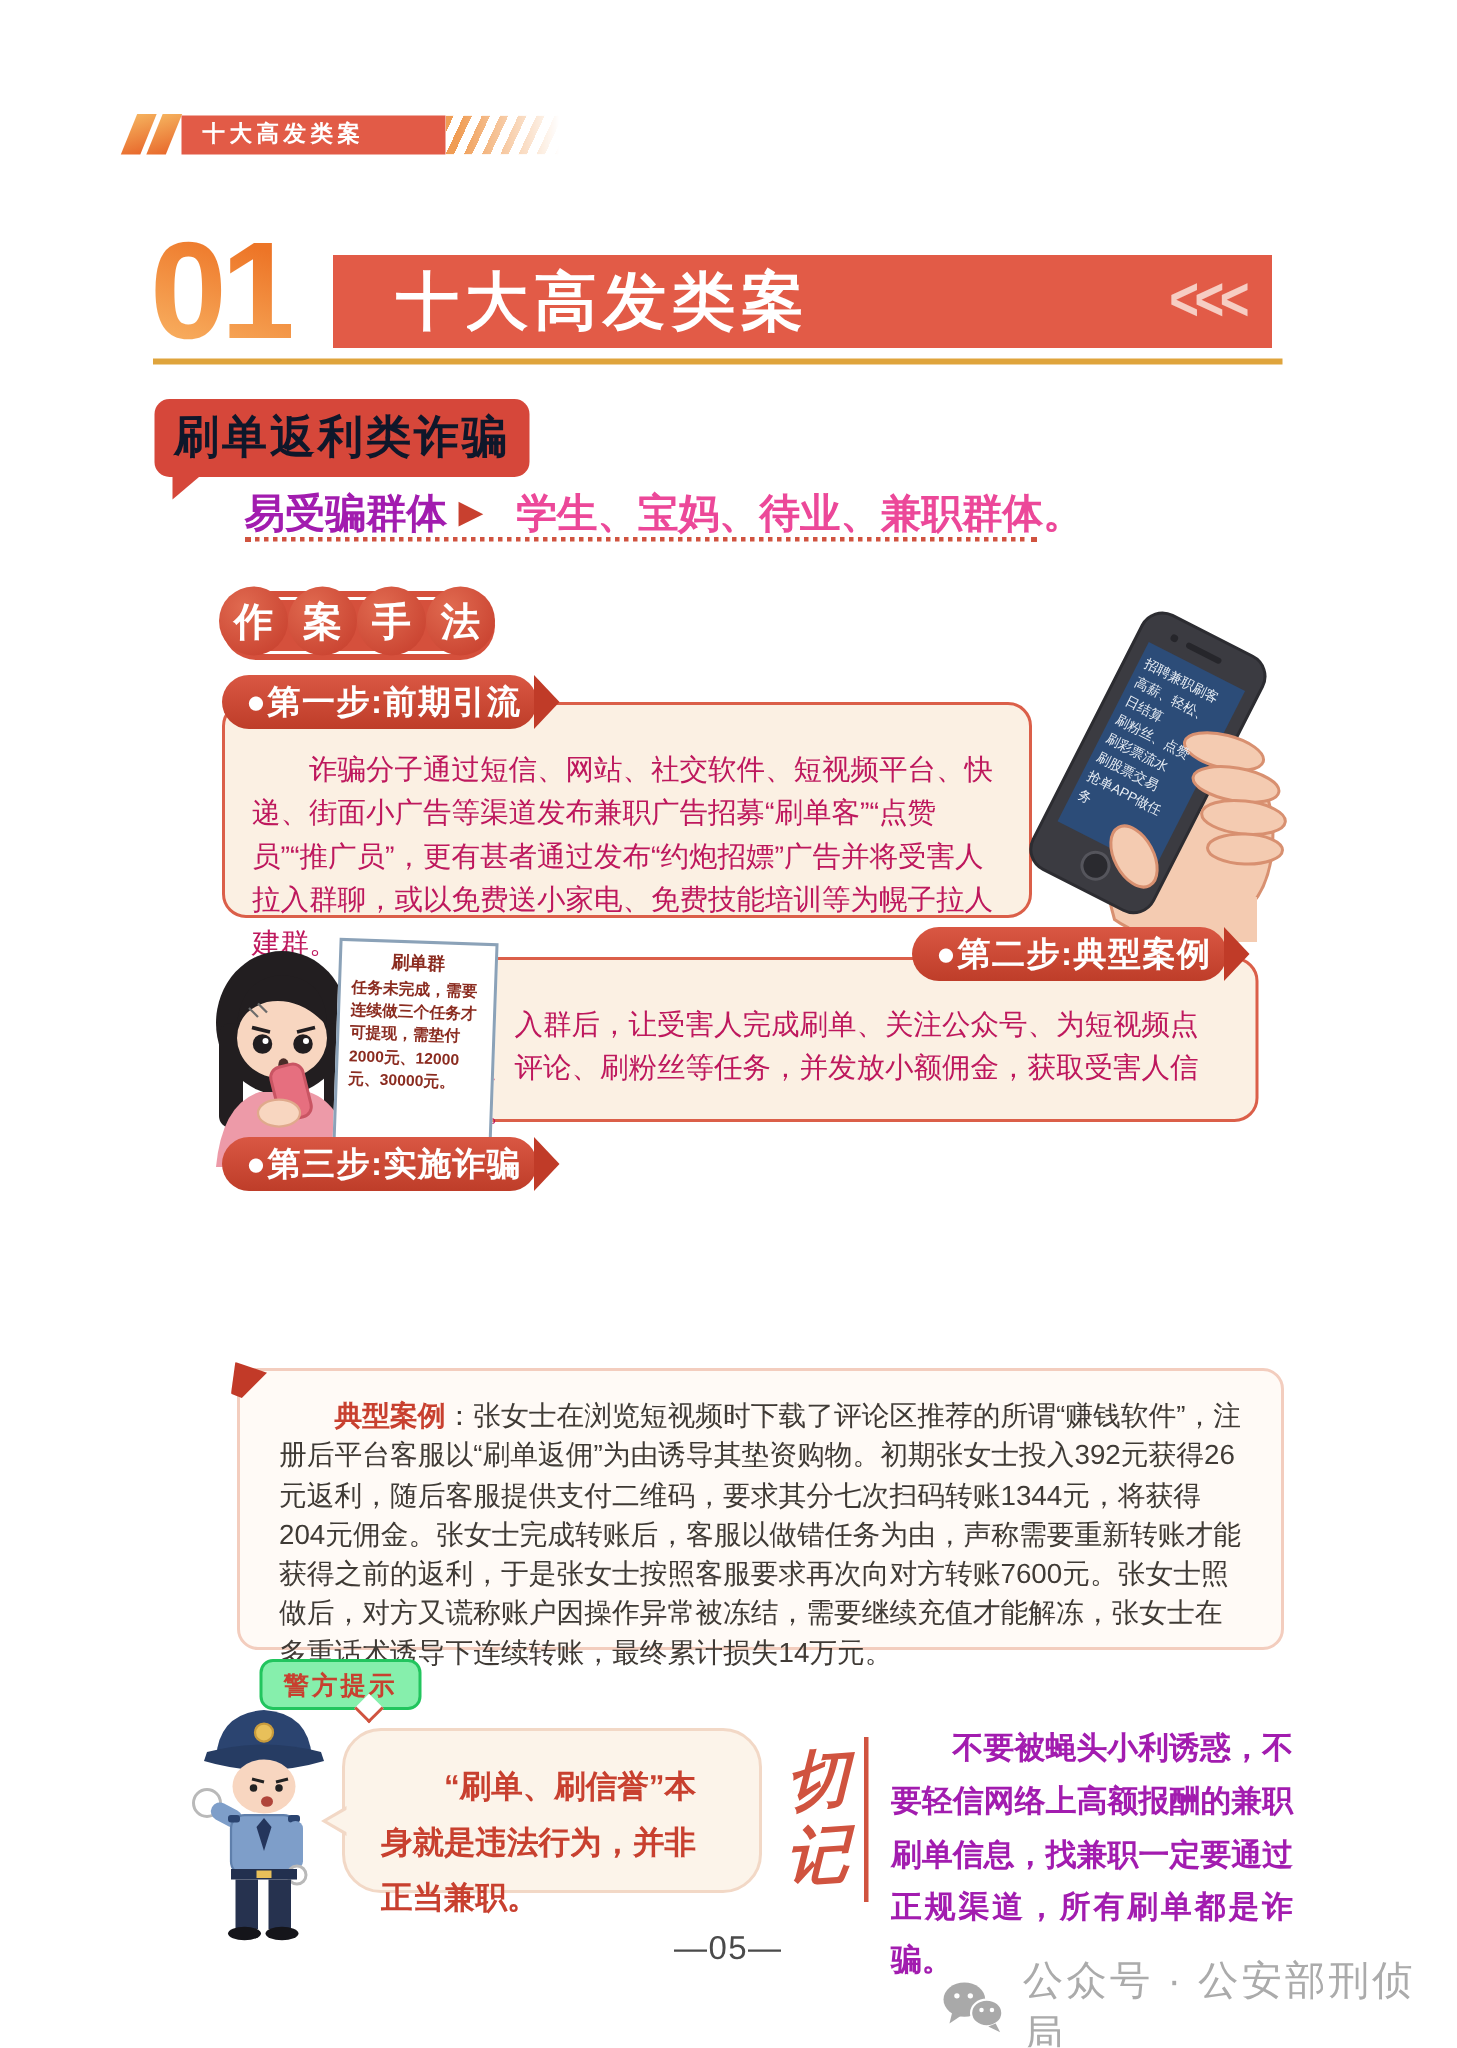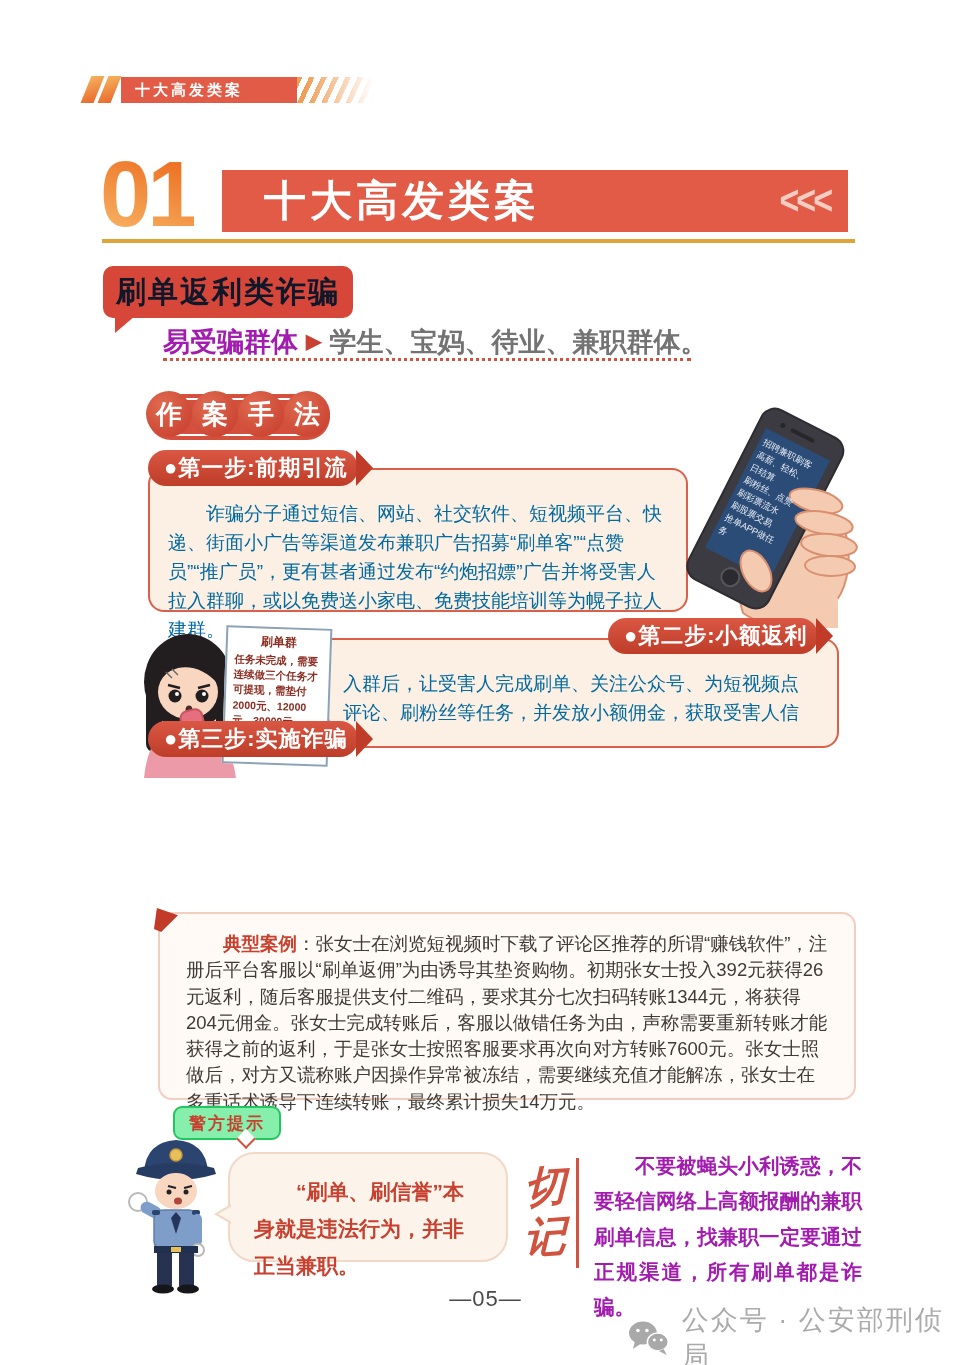--- a/index.html
+++ b/index.html
@@ -30,36 +30,36 @@
     color:#f6cdc3;letter-spacing:-3px;transform:scaleY(1.2);}
   .gold-line{position:absolute;left:102px;top:239px;width:753px;height:4px;background:#dfa43c;}
   
   .topic-bubble{position:absolute;left:103px;top:266px;width:250px;height:52px;background:#d6473a;
     border-radius:10px;color:#0f172a;font-size:30px;font-weight:800;text-align:center;line-height:52px;letter-spacing:2px;}
   .topic-bubble::after{content:'';position:absolute;left:12px;bottom:-15px;width:0;height:0;
     border-top:17px solid #d6473a;border-right:20px solid transparent;}
   .target-row{position:absolute;left:163px;top:324px;font-size:27px;font-weight:800;white-space:nowrap;}
   .target-label{color:#a21caf;}
   .target-arrow{color:#c8402f;font-size:20px;vertical-align:3px;padding:0 8px;}
-  .target-groups{color:#737373;}
+  .target-groups{color:#ec4899;margin-left:15px;}
   .dotted-line{position:absolute;left:163px;top:358px;width:528px;height:0;border-bottom:3px dotted #d0533f;}
   
   .method-badge{position:absolute;left:148px;top:394px;width:182px;height:46px;background:#d5503c;border-radius:24px;}
   .method-badge::before{content:'';position:absolute;inset:4px;border:2px solid #ffffff;border-radius:19px;}
   .badge-circle{position:absolute;top:-3px;width:46px;height:46px;border-radius:50%;
     background:radial-gradient(circle at 35% 30%,#e06a50,#c53b2a);color:#fff;font-size:26px;
     font-weight:800;text-align:center;line-height:46px;}
   
   .step-tag{position:absolute;height:36px;line-height:36px;padding:0 10px 0 16px;
     background:linear-gradient(180deg,#d95743,#be3d29);border-radius:18px;color:#fff;
     font-size:22px;font-weight:800;letter-spacing:1px;z-index:3;white-space:nowrap;}
   .step-tag::after{content:'';position:absolute;right:-15px;top:0;width:0;height:0;
     border-top:18px solid transparent;border-bottom:18px solid transparent;border-left:17px solid #c03b28;}
   .cream-box{position:absolute;background:#fbf0e3;border:2px solid #db5f49;border-radius:16px;
-    color:#0369a1;font-size:19px;line-height:1.52;}
+    color:#be185d;font-size:19px;line-height:1.52;}
   .cream-box p{margin:0;text-indent:2em;}
   
   .phone-illo{position:absolute;left:648px;top:403px;width:232px;height:225px;}
   .phone-screen-text{position:absolute;left:737px;top:447px;width:74px;transform:rotate(27deg);
     color:#e9eff6;font-size:9px;line-height:1.55;white-space:pre-line;z-index:2;}
   
   .task-note{position:absolute;left:224px;top:627px;width:106px;height:138px;background:#fff;
     border:2px solid #8ba2b8;transform:rotate(2deg);padding:5px 7px;color:#8b2c20;z-index:2;}
   .note-title{font-size:12px;font-weight:800;text-align:center;margin-bottom:2px;}
   .note-body{font-size:10.5px;line-height:1.45;font-weight:700;}
@@ -160,21 +160,21 @@
   </div>
   <div class="phone-screen-text">招聘兼职刷客
 高薪、轻松、
 日结算
 刷粉丝、点赞
 刷彩票流水
 刷股票交易
 抢单APP做任
 务</div>
 
-  <div class="step-tag" style="left:608px;top:618px;">●第二步:小额返利</div>
+  <div class="step-tag" style="left:608px;top:618px;">●第二步:典型案例</div>
   <div class="cream-box" style="left:283px;top:638px;width:556px;height:110px;padding:30px 20px 10px 20px;">
     <p>入群后，让受害人完成刷单、关注公众号、为短视频点赞、评论、刷粉丝等任务，并发放小额佣金，获取受害人信任。</p>
   </div>
 
   <div style="position:absolute;left:128px;top:630px;width:125px;height:150px;">
     <svg width="125" height="150" viewBox="0 0 125 150">
       <ellipse cx="60" cy="52" rx="44" ry="48" fill="#221e20"></ellipse>
       <rect x="18" y="52" width="16" height="70" rx="8" fill="#221e20"></rect>
       <rect x="88" y="52" width="16" height="70" rx="8" fill="#221e20"></rect>
       <ellipse cx="60" cy="62" rx="30" ry="27" fill="#f8d6c0"></ellipse>
@@ -194,21 +194,21 @@
       </g>
       <ellipse cx="58" cy="112" rx="14" ry="9" fill="#f8d6c0" stroke="#e0a98c" stroke-width="1.5"></ellipse>
     </svg>
   </div>
 
   <div class="task-note">
     <div class="note-title">刷单群</div>
     <div class="note-body">任务未完成，需要连续做三个任务才可提现，需垫付2000元、12000元、30000元。</div>
   </div>
 
-  <div class="step-tag" style="left:148px;top:721px;">●第三步:实施诈骗</div>
+  <div class="step-tag" style="left:148px;top:758px;">●第三步:实施诈骗</div>
 
   <div class="case-box">
     <p><span class="case-label">典型案例</span><span>：张女士在浏览短视频时下载了评论区推荐的所谓“赚钱软件”，注册后平台客服以“刷单返佣”为由诱导其垫资购物。初期张女士投入392元获得26元返利，随后客服提供支付二维码，要求其分七次扫码转账1344元，将获得204元佣金。张女士完成转账后，客服以做错任务为由，声称需要重新转账才能获得之前的返利，于是张女士按照客服要求再次向对方转账7600元。张女士照做后，对方又谎称账户因操作异常被冻结，需要继续充值才能解冻，张女士在多重话术诱导下连续转账，最终累计损失14万元。</span></p>
   </div>
 
   <div class="tip-tag">警方提示</div>
 
   <div class="police-illo">
     <svg width="100" height="168" viewBox="0 0 100 168">
       <path d="M18 44 Q20 14 50 12 Q80 14 82 44 Q50 54 18 44 Z" fill="#2b4470"></path>

